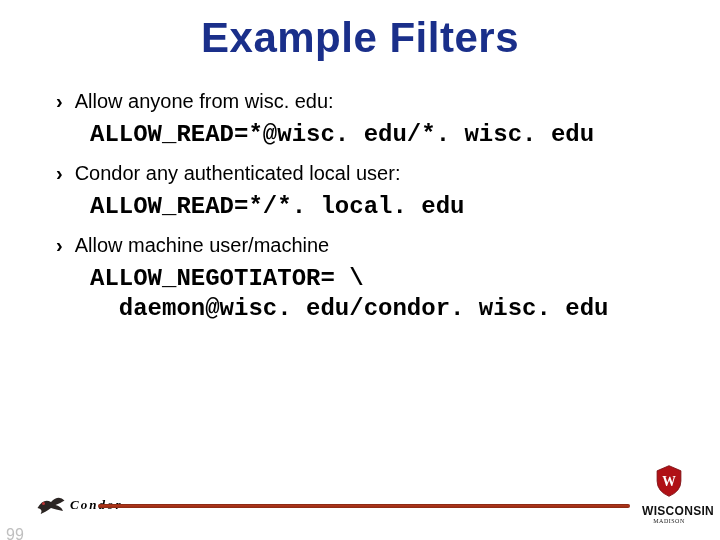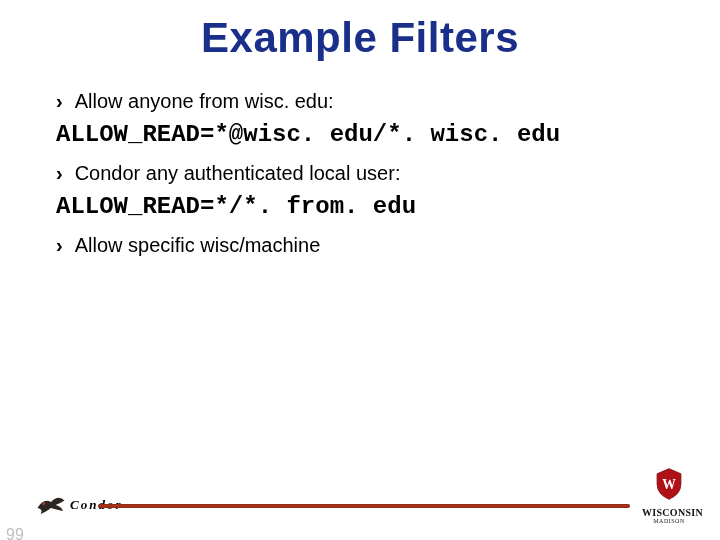--- a/index.html
+++ b/index.html
@@ -46,20 +46,21 @@
   }
   .bullet-text {
     font-size: 20px;
     line-height: 34px;
   }
   .code {
     font-family: "Courier New", Courier, monospace;
     font-weight: bold;
     font-size: 24px;
     line-height: 30px;
+    margin-left: 34px;
     margin-bottom: 6px;
     white-space: pre;
   }
   .footer {
     position: absolute;
     left: 0;
     right: 0;
     bottom: 16px;
     height: 54px;
     display: flex;
@@ -109,22 +110,22 @@
     bottom: 14px;
     width: 54px;
     text-align: center;
   }
   .crest {
     width: 34px;
     height: 34px;
     margin: 0 auto 2px;
   }
   .wisc-word {
-    font-family: Liberation Serif, serif;
-    font-size: 10px;
+    font-family: Liberation Sans, sans-serif;
+    font-size: 12px;
     font-weight: bold;
     color: #111;
     letter-spacing: 0.3px;
   }
   .wisc-sub {
     font-family: Georgia, serif;
     font-size: 6px;
     color: #222;
     letter-spacing: 0.5px;
   }
@@ -141,26 +142,28 @@
     <div class="bullet-row">
       <span class="angle">›</span>
       <span class="bullet-text">Allow anyone from wisc. edu:</span>
     </div>
     <div class="code">ALLOW_READ=*@wisc. edu/*. wisc. edu</div>
 
     <div class="bullet-row">
       <span class="angle">›</span>
       <span class="bullet-text">Condor any authenticated local user:</span>
     </div>
-    <div class="code">ALLOW_READ=*/*. from. edu</div>
+    <div class="code">ALLOW_READ=*/*. local. edu</div>
 
     <div class="bullet-row">
       <span class="angle">›</span>
-      <span class="bullet-text">Allow specific wisc/machine</span>
+      <span class="bullet-text">Allow machine user/machine</span>
     </div>
+    <div class="code">ALLOW_NEGOTIATOR= \
+  daemon@wisc. edu/condor. wisc. edu</div>
 
   </div>
 
   <div class="footer">
 
     <div class="page-num">99</div>
 
     <div class="condor-logo">
       <svg class="bird" viewBox="0 0 40 28">
         <path d="M2 18 Q10 4 20 10 Q30 0 38 8 Q32 12 26 14 Q34 16 36 22 Q26 20 20 18 Q12 24 6 26 Q10 20 2 18 Z" fill="#2b2523"></path>

